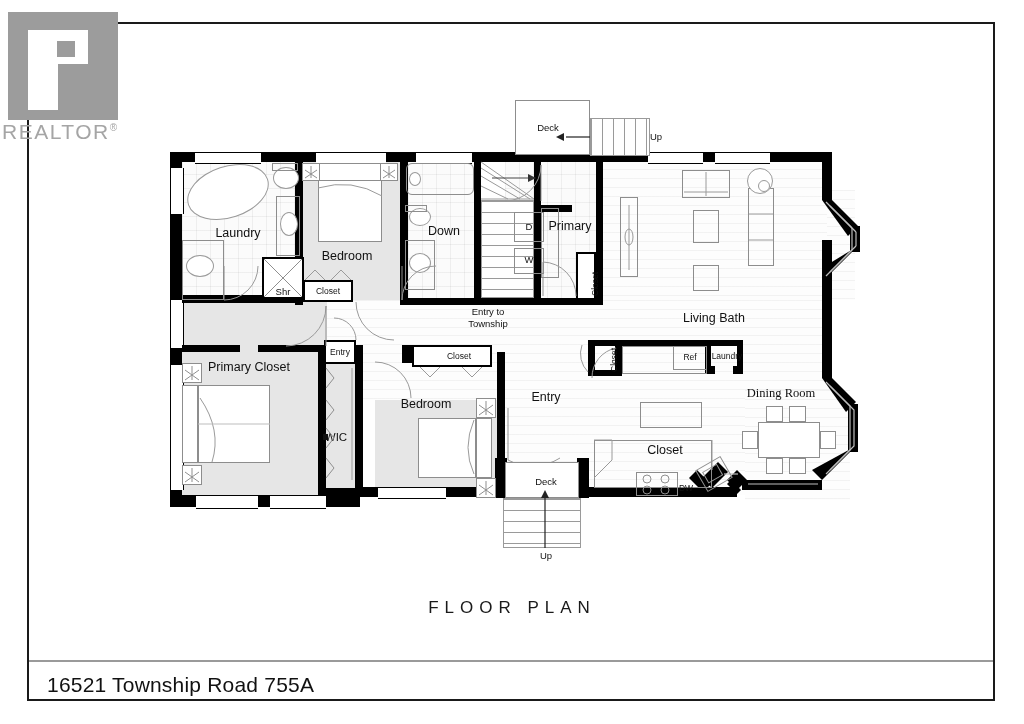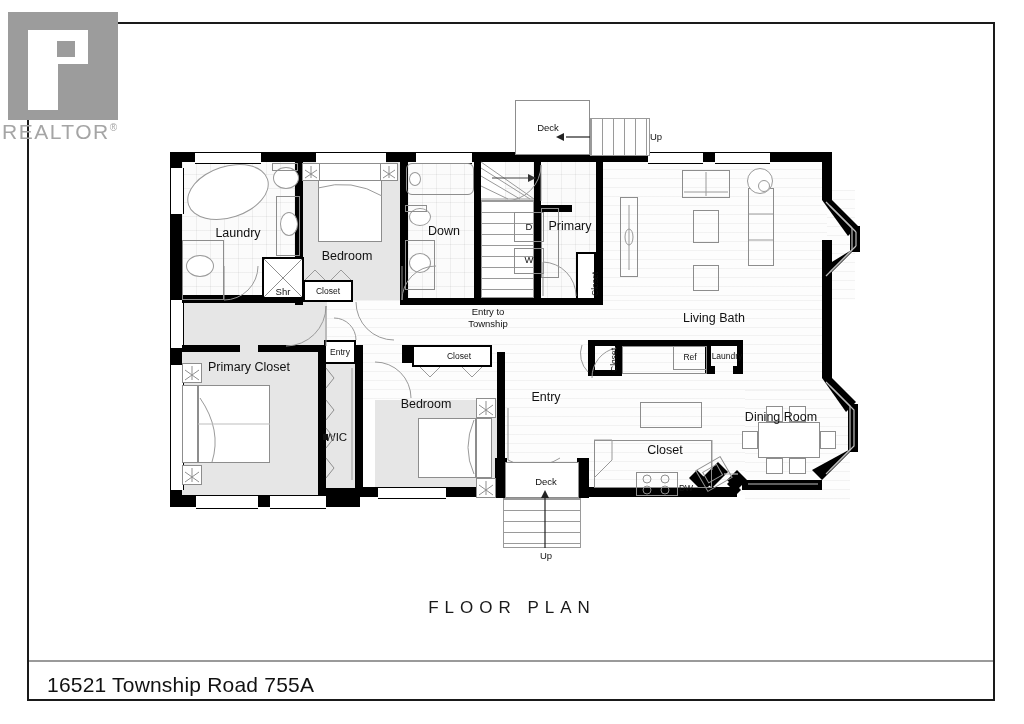--- a/index.html
+++ b/index.html
@@ -382,21 +382,21 @@
   <div class="lbl xs c" style="left:686px;top:483px;">DW</div>
   <div class="lbl big c" style="left:665px;top:443px;">Closet</div>
 
   <div class="fxf" style="left:758px;top:422px;width:62px;height:36px;"></div>
   <div class="fxf" style="left:766px;top:406px;width:17px;height:16px;"></div>
   <div class="fxf" style="left:789px;top:406px;width:17px;height:16px;"></div>
   <div class="fxf" style="left:766px;top:458px;width:17px;height:16px;"></div>
   <div class="fxf" style="left:789px;top:458px;width:17px;height:16px;"></div>
   <div class="fxf" style="left:742px;top:431px;width:16px;height:18px;"></div>
   <div class="fxf" style="left:820px;top:431px;width:16px;height:18px;"></div>
-  <div class="lbl big c" style="left:781px;top:410px;">Dining Room</div>
+  <div class="lbl big c" style="left:781px;top:386px;font-family:Liberation Serif, serif;">Dining Room</div>
 
   <svg class="svgl">
     <path d="M224,300 A34,34 0 0 0 258,266" stroke="#9a9a9a" stroke-width="1" fill="none"></path>
     <line x1="224" y1="300" x2="224" y2="266" stroke="#8f8f8f" stroke-width="1"></line>
     <path d="M356,302 A38,38 0 0 0 394,340" stroke="#9a9a9a" stroke-width="1" fill="none"></path>
     <path d="M402,300 A34,34 0 0 1 436,266" stroke="#9a9a9a" stroke-width="1" fill="none"></path>
     <line x1="402" y1="300" x2="402" y2="266" stroke="#8f8f8f" stroke-width="1"></line>
   </svg>
 
 </div>

